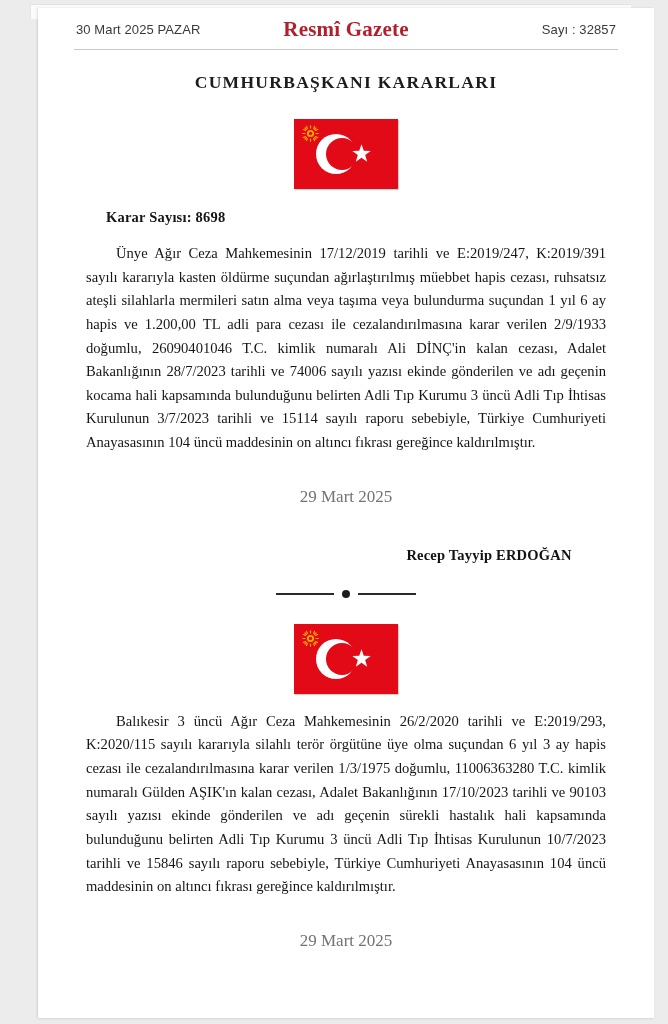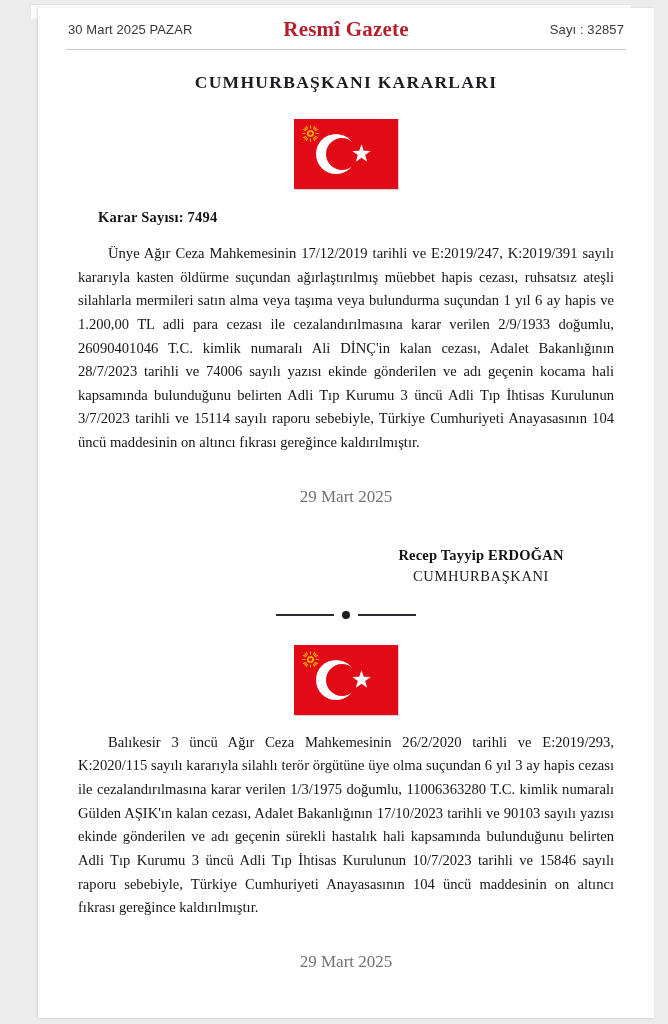--- a/index.html
+++ b/index.html
@@ -30,21 +30,21 @@
 
   .page {
     position: absolute;
     left: 38px;
     top: 8px;
     width: 616px;
     height: 1010px;
     background: #ffffff;
     box-shadow: -1px 0 2px rgba(0,0,0,0.10), 0 1px 2px rgba(0,0,0,0.06);
     box-sizing: border-box;
-    padding: 0 18px;
+    padding: 0 26px;
     overflow: hidden;
   }
 
   
   .masthead {
     position: relative;
     height: 38px;
     display: flex;
     align-items: center;
     justify-content: space-between;
@@ -247,27 +247,26 @@
             <line x1="2.8" y1="25" x2="7" y2="23.3"></line>
             <line x1="27" y1="10.7" x2="31.2" y2="9"></line>
           </g>
           <circle cx="17" cy="17" r="7.2" fill="#f5a800"></circle>
           <circle cx="17" cy="17" r="3.4" fill="#e30a17"></circle>
         </svg>
       </div>
     </div>
   </div>
 
-  <div class="karar-no">Karar Sayısı: 7494</div>
+  <div class="karar-no">Karar Sayısı: 8698</div>
   <div class="karar-body">Ünye Ağır Ceza Mahkemesinin 17/12/2019 tarihli ve E:2019/247, K:2019/391 sayılı kararıyla kasten öldürme suçundan ağırlaştırılmış müebbet hapis cezası, ruhsatsız ateşli silahlarla mermileri satın alma veya taşıma veya bulundurma suçundan 1 yıl 6 ay hapis ve 1.200,00 TL adli para cezası ile cezalandırılmasına karar verilen 2/9/1933 doğumlu, 26090401046 T.C. kimlik numaralı Ali DİNÇ'in kalan cezası, Adalet Bakanlığının 28/7/2023 tarihli ve 74006 sayılı yazısı ekinde gönderilen ve adı geçenin kocama hali kapsamında bulunduğunu belirten Adli Tıp Kurumu 3 üncü Adli Tıp İhtisas Kurulunun 3/7/2023 tarihli ve 15114 sayılı raporu sebebiyle, Türkiye Cumhuriyeti Anayasasının 104 üncü maddesinin on altıncı fıkrası gereğince kaldırılmıştır.</div>
   <div class="karar-date">29 Mart 2025</div>
 
   <div class="signature right-shift">
     <div class="sig-name">Recep Tayyip ERDOĞAN</div>
-    <div class="sig-title">CUMHURBAŞKANI</div>
   </div>
 
   <div class="separator">
     <span class="bar"></span>
     <span class="dot"></span>
     <span class="bar"></span>
   </div>
 
   <div class="flag-wrap">
     <div class="flag">

